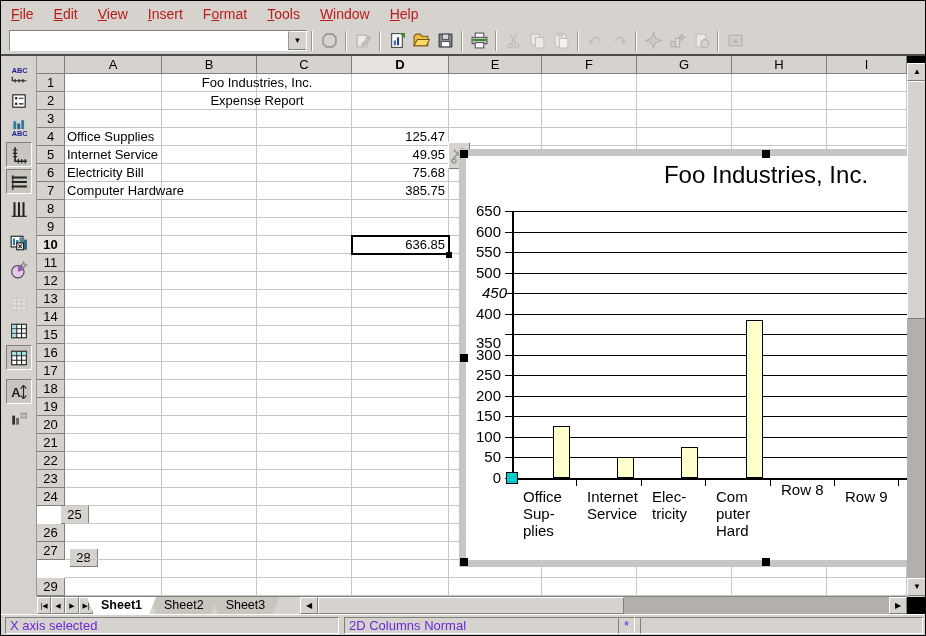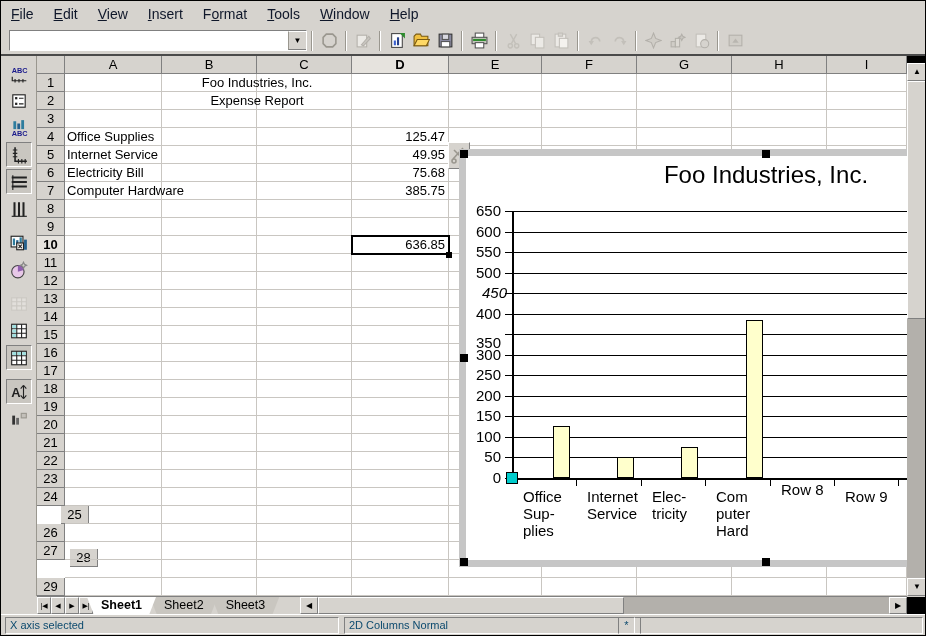--- a/index.html
+++ b/index.html
@@ -2,21 +2,21 @@
 <html><head>
 <meta charset="utf-8">
 <style>
   html,body{margin:0;padding:0;}
   body{font-family:"Liberation Sans","DejaVu Sans",sans-serif;background:#808080;}
   .window{position:relative;width:926px;height:636px;background:#d6d3ce;overflow:hidden;
           box-sizing:border-box;border:1px solid #000;}
   
   .menubar{position:absolute;left:0;top:0;width:100%;height:26px;display:flex;align-items:center;
            background:#d6d3ce;border-bottom:1px solid #9a978f;}
-  .menu-item{padding:3px 10px;font-size:14px;color:#0f172a;white-space:nowrap;}
+  .menu-item{padding:3px 10px;font-size:14px;color:#b91c1c;white-space:nowrap;}
   .menu-item u{text-decoration:underline;}
   
   .toolbar{position:absolute;left:0;top:26px;width:100%;height:27px;display:flex;align-items:center;
            background:#d6d3ce;border-bottom:2px solid #4a4a4a;}
   .combo{position:relative;margin-left:8px;width:296px;height:19px;background:#fff;
          border-top:1px solid #808080;border-left:1px solid #808080;border-bottom:1px solid #fff;border-right:1px solid #fff;display:flex;}
   .combo input{flex:1;border:0;outline:0;font-size:12px;padding:0 3px;font-family:inherit;}
   .combo .drop{width:17px;background:#d6d3ce;border-left:1px solid #9a978f;border-top:1px solid #fff;
                border-bottom:1px solid #808080;font-size:8px;text-align:center;line-height:17px;color:#000;}
   .tbtn{width:22px;height:22px;margin:0 1px;display:flex;align-items:center;justify-content:center;font-size:14px;color:#333;}
@@ -72,21 +72,21 @@
   .tab.active{background:#fff;font-weight:bold;z-index:2;}
   .hscroll{position:absolute;left:299px;top:595px;width:607px;height:18px;background:#b3b0ab;border-top:1px solid #808080;}
   .vscroll{position:absolute;left:906px;top:55px;width:20px;height:540px;background:#b3b0ab;}
   .sbtn{position:absolute;background:#d6d3ce;border:1px solid;border-color:#fff #808080 #808080 #fff;box-sizing:border-box;
         font-size:8px;text-align:center;color:#000;}
   .sthumb{position:absolute;background:#d6d3ce;border:1px solid;border-color:#fff #808080 #808080 #fff;box-sizing:border-box;}
   .splitbox{position:absolute;background:#000;}
   
   .statusbar{position:absolute;left:0;top:613px;width:100%;height:22px;background:#d6d3ce;border-top:1px solid #fff;}
   .scell{position:absolute;top:2px;height:17px;border:1px solid;border-color:#808080 #fff #fff #808080;
-         box-sizing:border-box;font-size:11px;line-height:15px;padding:0 4px;color:#0c4a6e;background:#d6d3ce;white-space:nowrap;overflow:hidden;}
+         box-sizing:border-box;font-size:13px;line-height:15px;padding:0 4px;color:#6d28d9;background:#d6d3ce;white-space:nowrap;overflow:hidden;}
 </style>
 </head>
 <body>
 
 <div class="window">
 
   <div class="menubar" id="menubar">
       <div class="menu-item"><u>F</u>ile</div>
       <div class="menu-item"><u>E</u>dit</div>
       <div class="menu-item"><u>V</u>iew</div>

